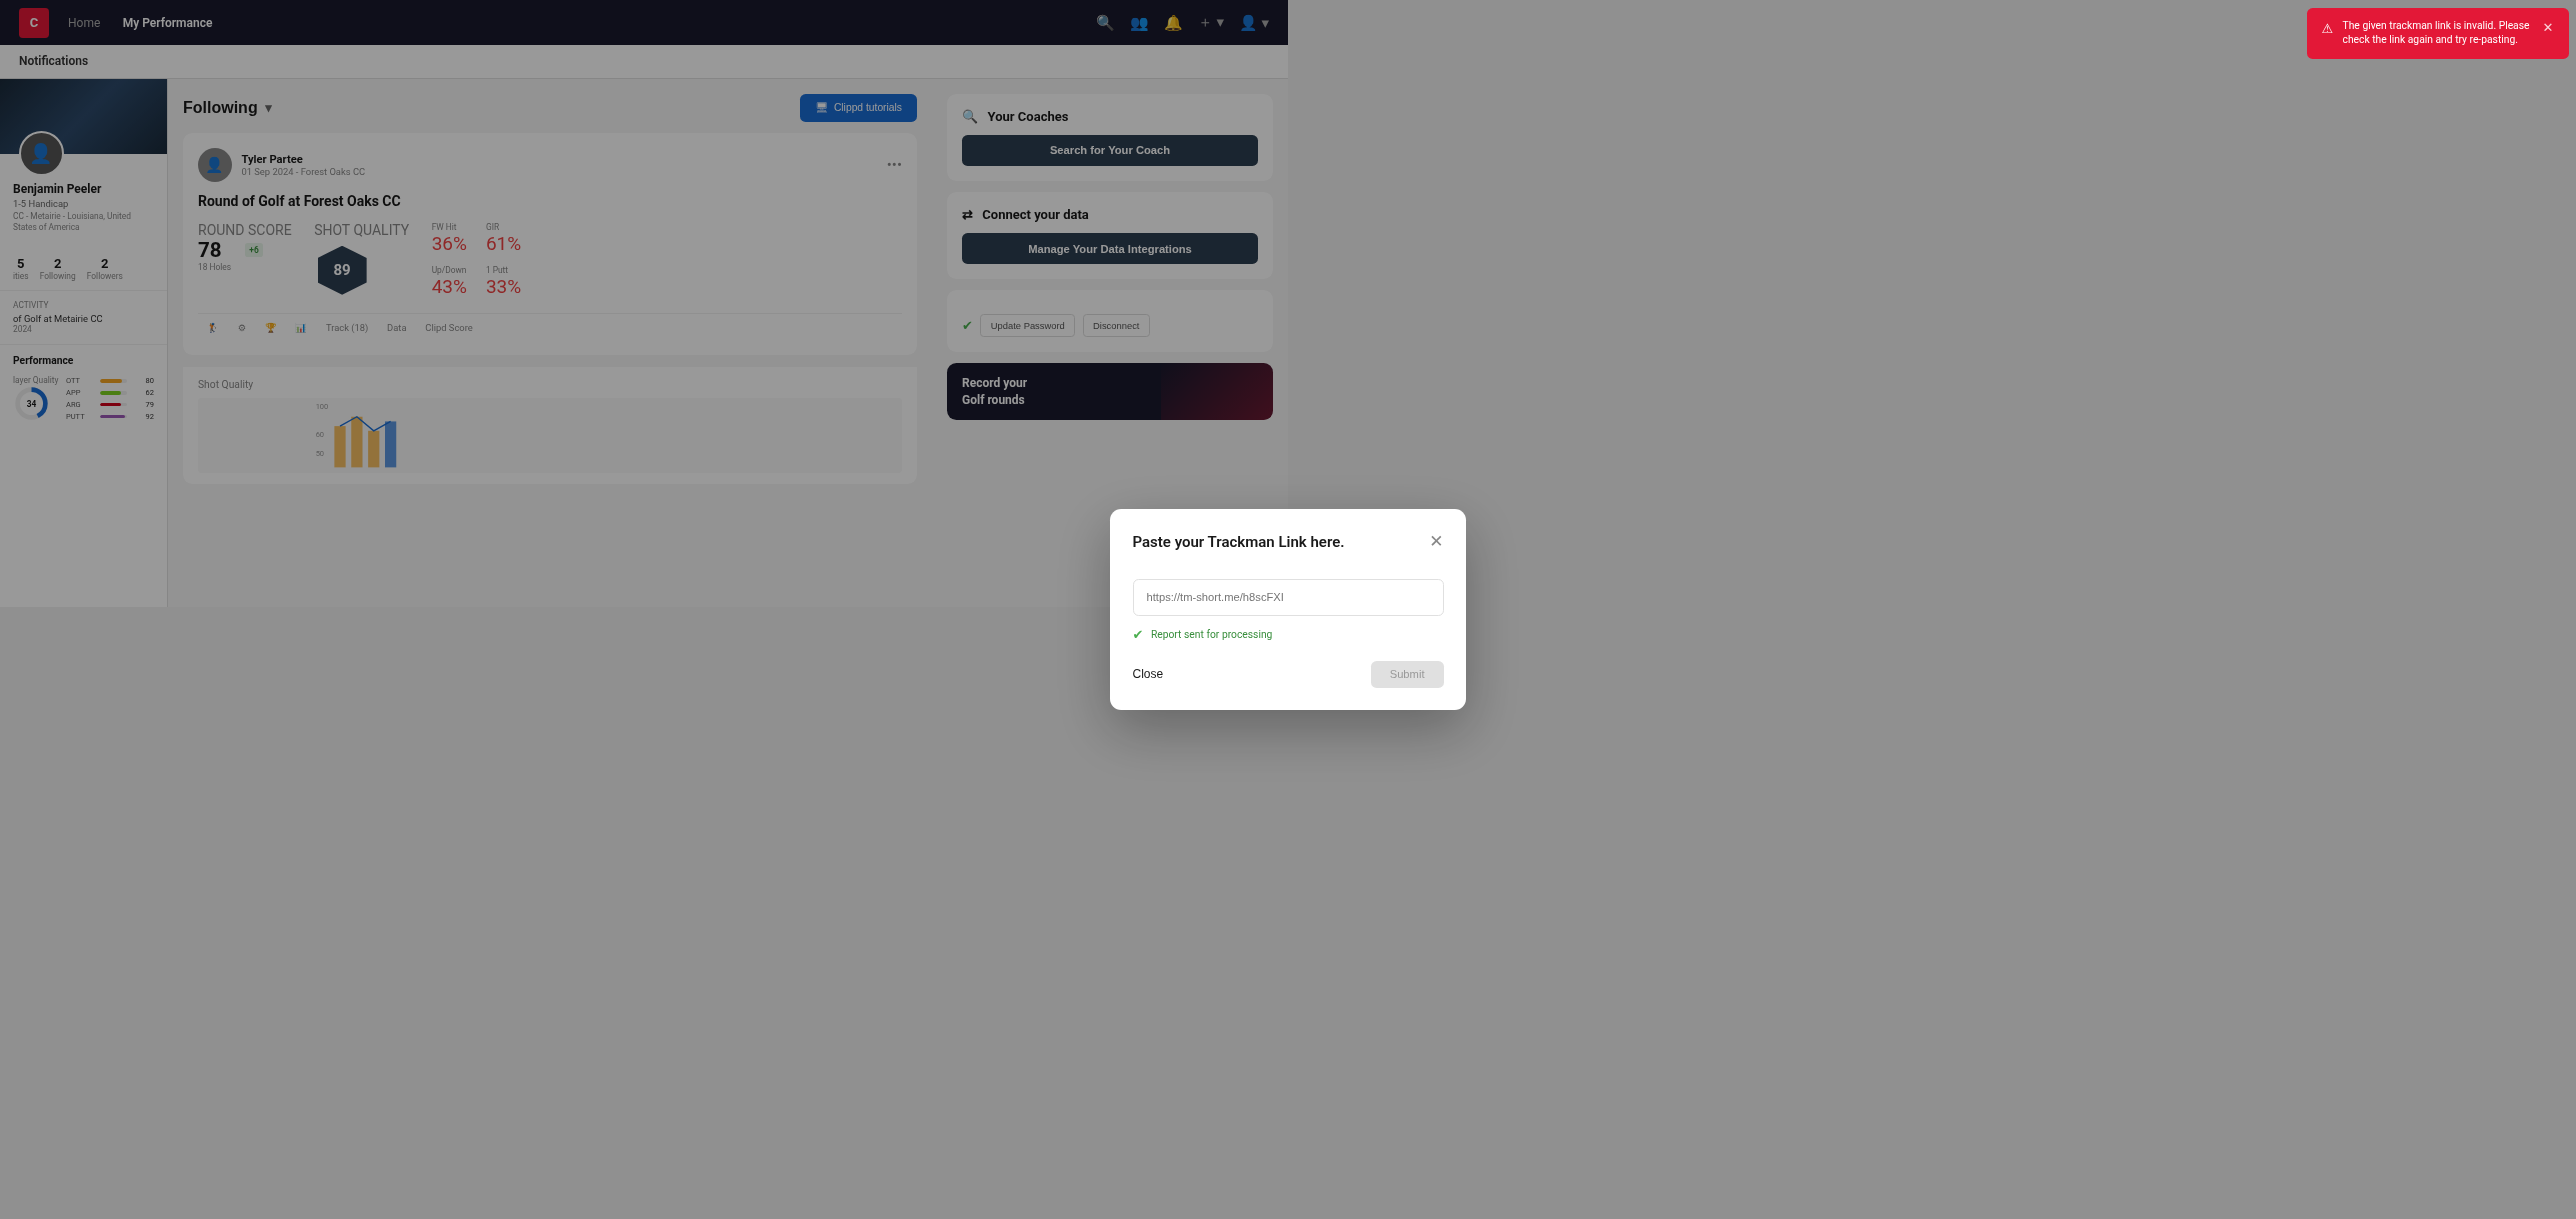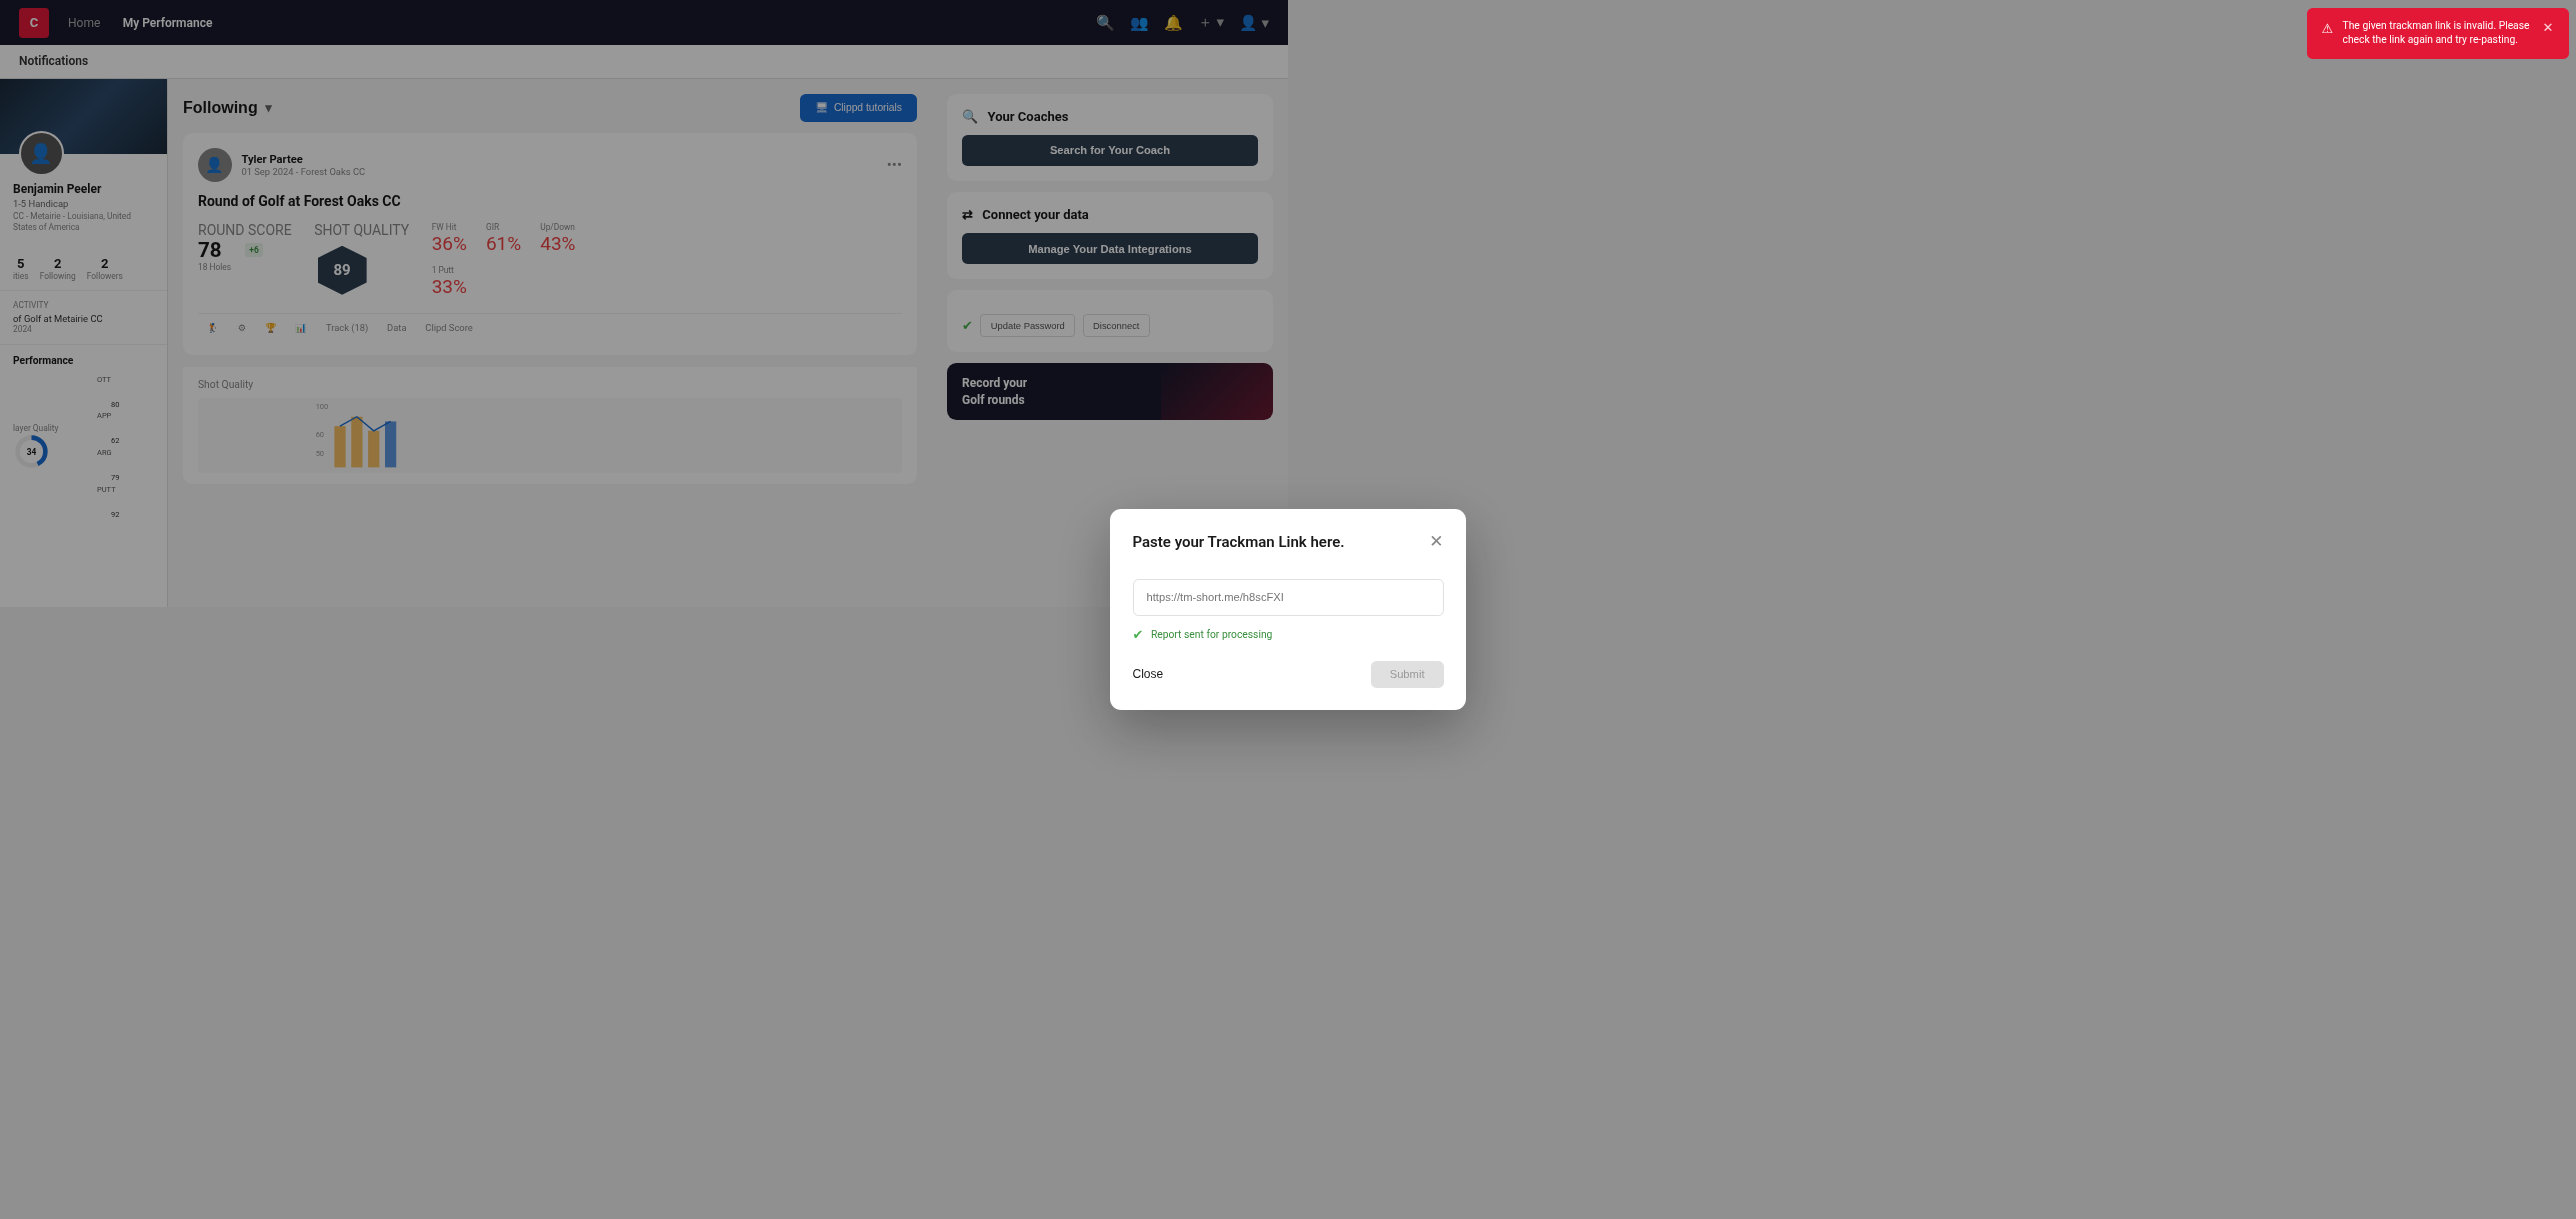--- a/index.html
+++ b/index.html
@@ -216,21 +216,20 @@
       height: 37px;
     }
     .quality-stats {
       flex: 1;
     }
     .quality-row {
       display: flex;
       align-items: center;
       gap: 8px;
       margin-bottom: 2.8px;
-      flex-direction: column;
     }
     .quality-name {
       font-size: 7.5px;
       color: #555;
       width: 26px;
     }
     .quality-bar-wrap {
       flex: 1;
       height: 3.7px;
       background: #eee;
@@ -389,21 +388,21 @@
       clip-path: polygon(50% 0%, 100% 25%, 100% 75%, 50% 100%, 0% 75%, 0% 25%);
       display: flex;
       align-items: center;
       justify-content: center;
       color: white;
       font-size: 15px;
       font-weight: 700;
     }
     .round-stats-right {
       display: grid;
-      grid-template-columns: 1fr 1fr 1fr;
+      grid-template-columns: 1fr 1fr;
       gap: 5.6px 19px;
     }
     .rs-item-label {
       font-size: 8.4px;
       color: #888;
     }
     .rs-item-value {
       font-size: 19px;
       font-weight: 400;
       color: #ef4444;

